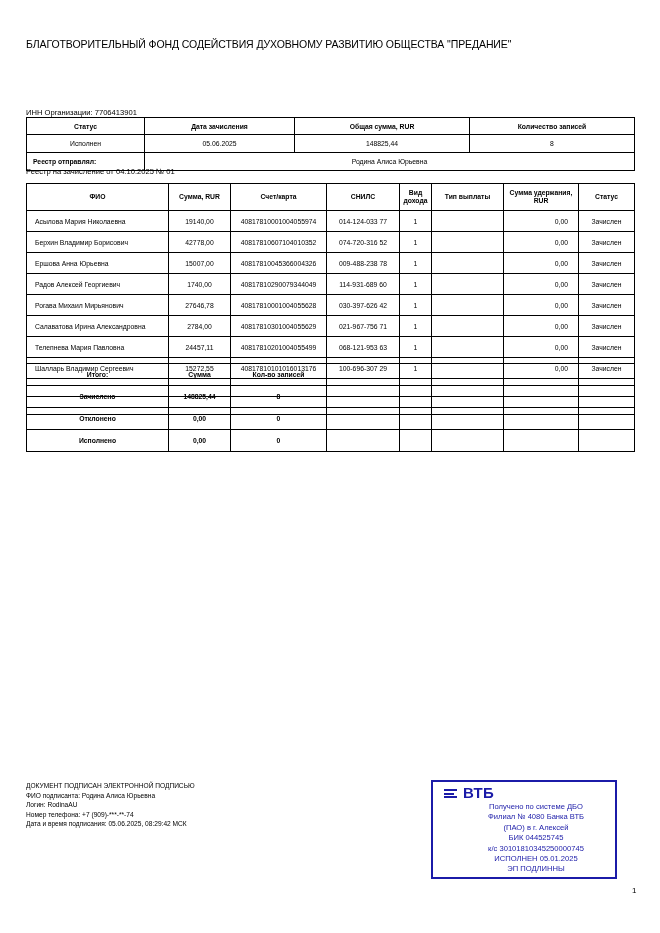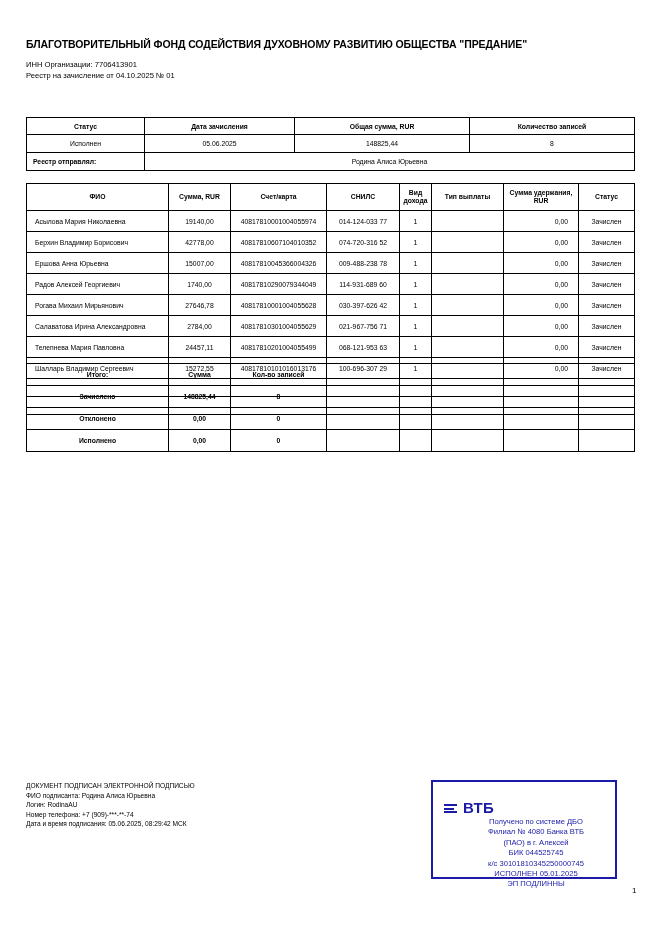--- a/index.html
+++ b/index.html
@@ -21,33 +21,33 @@
     width: 660px;
     height: 933px;
     padding: 0;
   }
   .doc-title {
     position: absolute;
     left: 26px;
     top: 38px;
     width: 610px;
     font-size: 10.5px;
-    font-weight: bold;
+    font-weight: normal;
     letter-spacing: -0.1px;
     line-height: 13px;
   }
   .meta {
     position: absolute;
     left: 26px;
     top: 60px;
     width: 610px;
     font-size: 7.6px;
     line-height: 10.6px;
   }
-  .meta div { white-space: nowrap; }
+  .meta div { white-space: nowrap; margin-top: 48px; }
 
   table {
     border-collapse: collapse;
     table-layout: fixed;
   }
   td, th {
     border: 1px solid #000000;
     font-size: 7px;
     padding: 2px 3px;
     vertical-align: middle;
@@ -132,21 +132,21 @@
     left: 431px;
     top: 780px;
     width: 186px;
     height: 99px;
     border: 2px solid #1b1ba8;
     box-sizing: border-box;
     text-align: center;
     color: #1b1ba8;
     font-size: 7.6px;
     line-height: 10.4px;
-    padding-top: 19px;
+    padding-top: 4px;
   }
   .stamp .vtb-row {
     display: flex;
     align-items: center;
     justify-content: flex-start;
     padding-left: 10px;
     margin-bottom: 2px;
   }
   .stamp .vtb-logo {
     display: inline-block;

